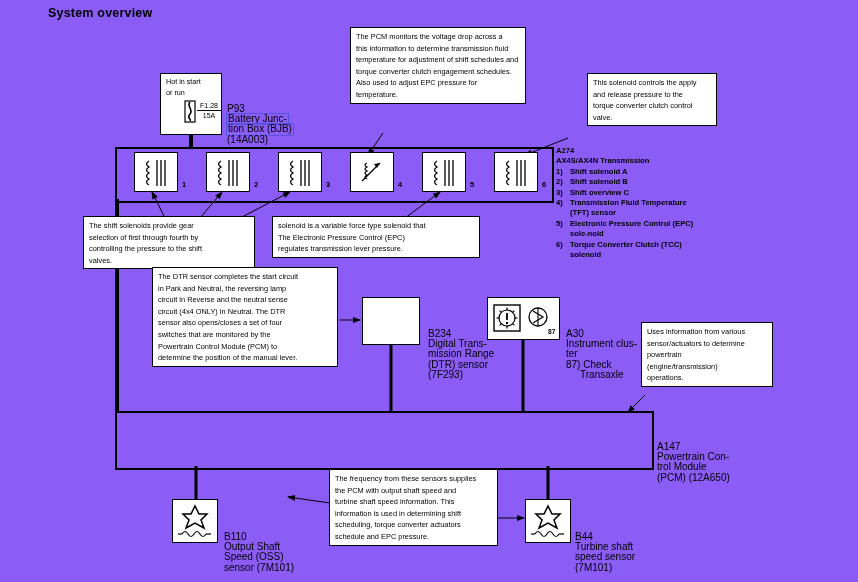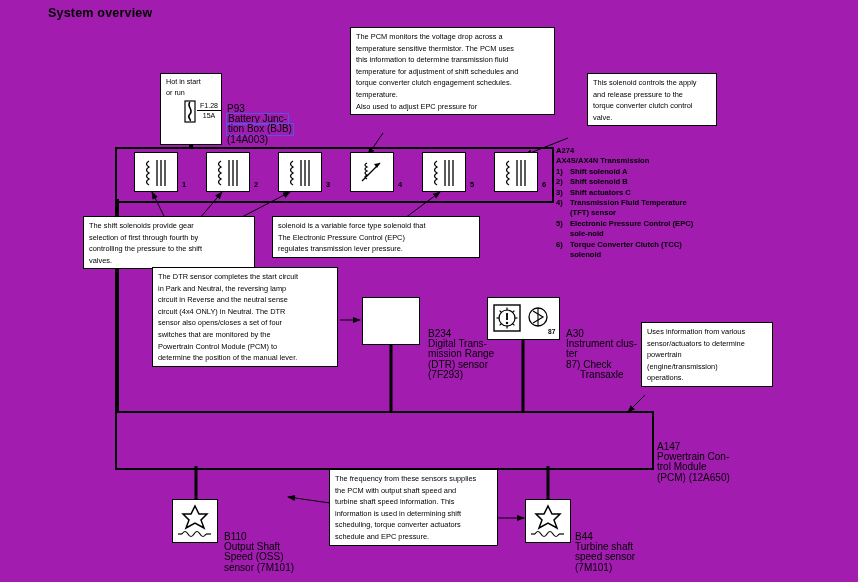--- a/index.html
+++ b/index.html
@@ -9,21 +9,21 @@
   }
   body {
     font-family: "Liberation Sans", sans-serif;
     color: #000000;
   }
   #page {
     position: relative;
     width: 858px;
     height: 582px;
     overflow: hidden;
-    background: #a21caf;
+    background: #8b5cf6;
   }
   .abs { position: absolute; }
 
   
   #page-title {
     left: 48px;
     top: 6px;
     font-size: 12.5px;
     font-weight: bold;
     letter-spacing: 0.2px;
@@ -67,21 +67,21 @@
     background: #fff;
     box-sizing: border-box;
   }
   .solnum {
     font-size: 7.5px;
     font-weight: bold;
   }
 
   
   #bjb-box {
-    left: 160px; top: 73px; width: 62px; height: 72px;
+    left: 160px; top: 73px; width: 62px; height: 62px;
   }
   .bjb-text {
     font-size: 7.2px;
     line-height: 10.5px;
   }
   .fuse-label {
     font-size: 7px;
     line-height: 9px;
     text-align: center;
   }
@@ -164,28 +164,27 @@
       <div>15A</div>
     </div>
   </div>
   <div class="abs lbl" style="left:227px;top:72px;">
     <div>P93</div>
     <div><span class="hl">Battery Junc-</span></div>
     <div><span class="hl">tion Box (BJB)</span></div>
     <div>(14A003)</div>
   </div>
 
-  <div class="abs callout" style="left:350px;top:27px;width:205px;">
+  <div class="abs callout" style="left:350px;top:27px;width:176px;">
     <div>The PCM monitors the voltage drop across a</div>
-    <div>temperature sensitive thermistor. The PCM uses</div>
     <div>this information to determine transmission fluid</div>
     <div>temperature for adjustment of shift schedules and</div>
     <div>torque converter clutch engagement schedules.</div>
+    <div>Also used to adjust EPC pressure for</div>
     <div>temperature.</div>
-    <div>Also used to adjust EPC pressure for</div>
   </div>
 
   <div class="abs callout" style="left:563px;top:73px;width:130px;margin-left:24px;">
     <div>This solenoid controls the apply</div>
     <div>and release pressure to the</div>
     <div>torque converter clutch control</div>
     <div>valve.</div>
   </div>
 
   <div class="abs hvy" style="left:115px;top:147px;width:435px;height:52px;"></div>
@@ -255,21 +254,21 @@
     <div class="row">
       <span class="num">1)</span>
       <span class="txt">Shift solenoid A</span>
     </div>
     <div class="row">
       <span class="num">2)</span>
       <span class="txt">Shift solenoid B</span>
     </div>
     <div class="row">
       <span class="num">3)</span>
-      <span class="txt">Shift actuators C</span>
+      <span class="txt">Shift overview C</span>
     </div>
     <div class="row">
       <span class="num">4)</span>
       <span class="txt">Transmission Fluid Temperature (TFT) sensor</span>
     </div>
     <div class="row">
       <span class="num">5)</span>
       <span class="txt">Electronic Pressure Control (EPC) sole-noid</span>
     </div>
     <div class="row">

